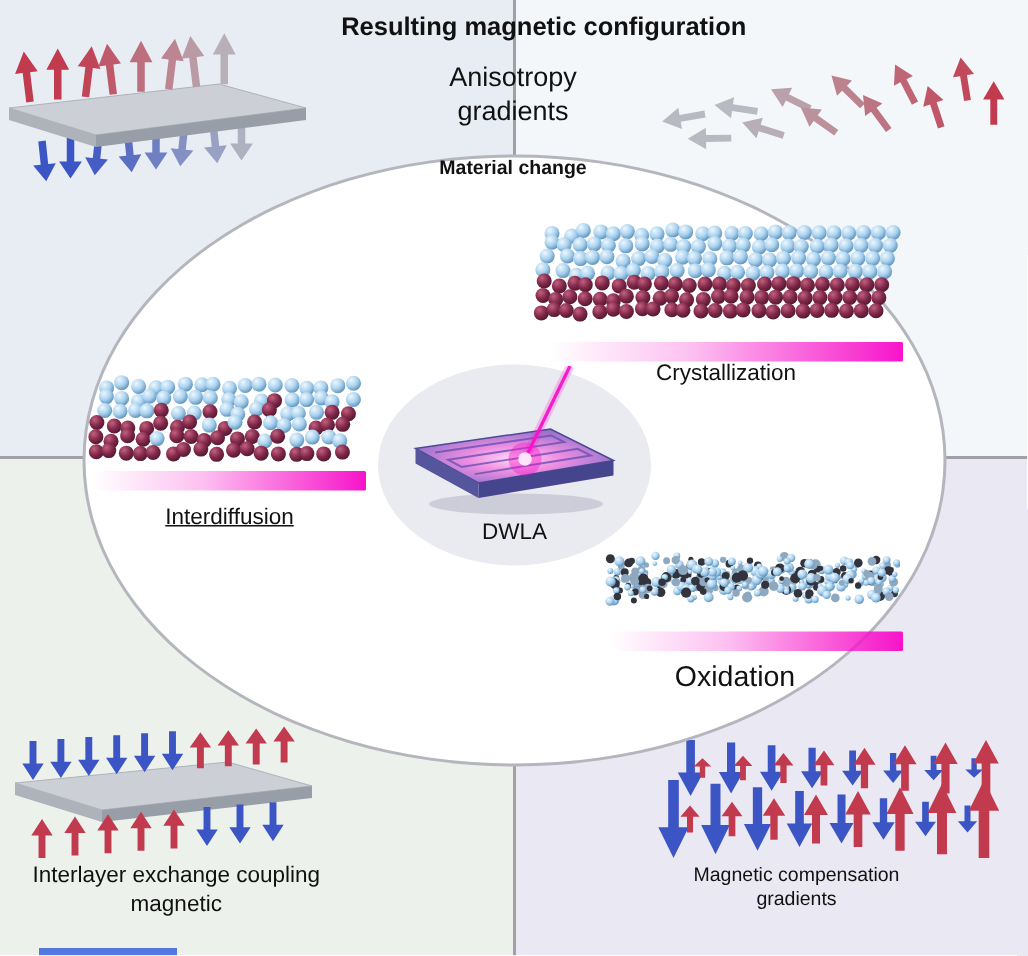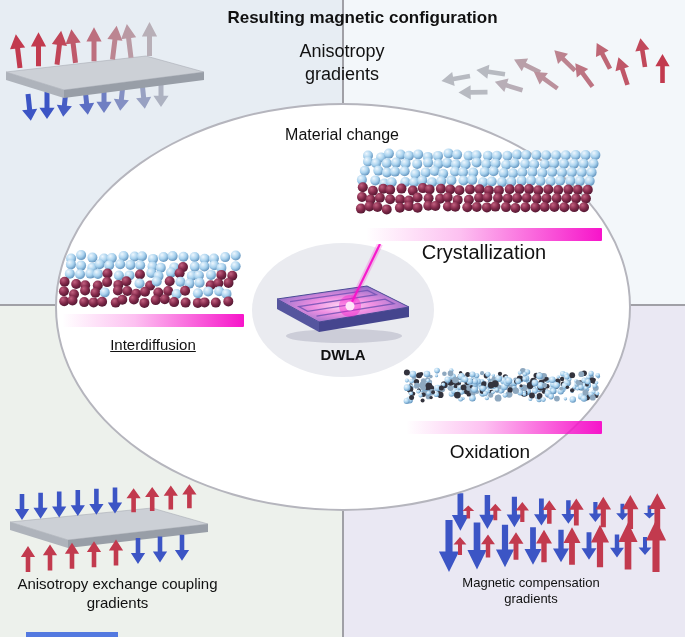--- a/index.html
+++ b/index.html
@@ -10,25 +10,25 @@
   #q-bl{left:0;top:305px;width:343px;height:332px;}
   #q-br{left:343px;top:305px;width:342px;height:332px;}
   .divider{position:absolute;}
   #div-h{left:0;top:304px;width:685px;height:1.5px;}
   #div-v{left:342px;top:0;width:1.5px;height:637px;}
   #main-ellipse{position:absolute;left:55px;top:103px;width:576px;height:408px;border-radius:50%;border:2px solid #b5b5bd;box-sizing:border-box;}
   #inner-ellipse{position:absolute;left:252px;top:243px;width:182px;height:134px;border-radius:50%;}
   .label{position:absolute;text-align:center;line-height:1.25;color:#111;}
   #title{left:20px;top:7px;width:685px;font-size:17px;font-weight:bold;}
   #lbl-aniso{left:287px;top:40px;width:110px;font-size:18px;}
-  #lbl-material{left:242px;top:125px;width:200px;font-size:16px;font-weight:normal;}
-  #lbl-cryst{left:404px;top:240px;width:160px;font-size:20px;}
+  #lbl-material{left:242px;top:104px;width:200px;font-size:13px;font-weight:bold;}
+  #lbl-cryst{left:404px;top:240px;width:160px;font-size:15px;}
   #lbl-inter{left:72px;top:336px;width:162px;font-size:15px;text-decoration:underline;}
   #lbl-oxid{left:410px;top:440px;width:160px;font-size:19px;}
-  #lbl-dwla{left:293px;top:346px;width:100px;font-size:15px;font-weight:bold;}
+  #lbl-dwla{left:293px;top:346px;width:100px;font-size:15px;font-weight:normal;}
   #lbl-iec{left:10px;top:575px;width:215px;font-size:15px;}
   #lbl-comp{left:446px;top:575px;width:170px;font-size:13px;}
   .art{position:absolute;}
   #art-slab-top{left:0;top:20px;width:240px;height:120px;}
   #art-aniso{left:440px;top:26px;width:242px;height:80px;}
   #art-cryst{left:350px;top:146px;width:256px;height:80px;}
   #art-inter{left:56px;top:248px;width:190px;height:66px;}
   #art-oxid{left:400px;top:352px;width:205px;height:70px;}
   #art-chip{left:262px;top:244px;width:162px;height:106px;}
   #art-slab-bottom{left:2px;top:484px;width:240px;height:92px;}
@@ -772,21 +772,21 @@
       <circle cx="88" cy="62" r="4.5" fill="#ffe3f9"></circle>
     </svg>
 
   <div class="label" id="title">Resulting magnetic configuration</div>
   <div class="label" id="lbl-aniso">Anisotropy gradients</div>
   <div class="label" id="lbl-material">Material change</div>
   <div class="label" id="lbl-cryst">Crystallization</div>
   <div class="label" id="lbl-inter">Interdiffusion</div>
   <div class="label" id="lbl-oxid">Oxidation</div>
   <div class="label" id="lbl-dwla">DWLA</div>
-  <div class="label" id="lbl-iec">Anisotropy exchange coupling gradients</div>
+  <div class="label" id="lbl-iec">Interlayer exchange coupling magnetic</div>
   <div class="label" id="lbl-comp">Magnetic compensation gradients</div>
 
   <div id="crop-bar" style="background: rgb(83, 121, 224);"></div>
 
   <svg width="0" height="0" style="position:absolute">
     <defs>
       <radialGradient id="gBlue" cx="35%" cy="30%" r="75%">
         <stop offset="0%" stop-color="#eef7fe"></stop>
           <stop offset="55%" stop-color="#a9d2ee"></stop>
           <stop offset="100%" stop-color="#5d8fba"></stop>

